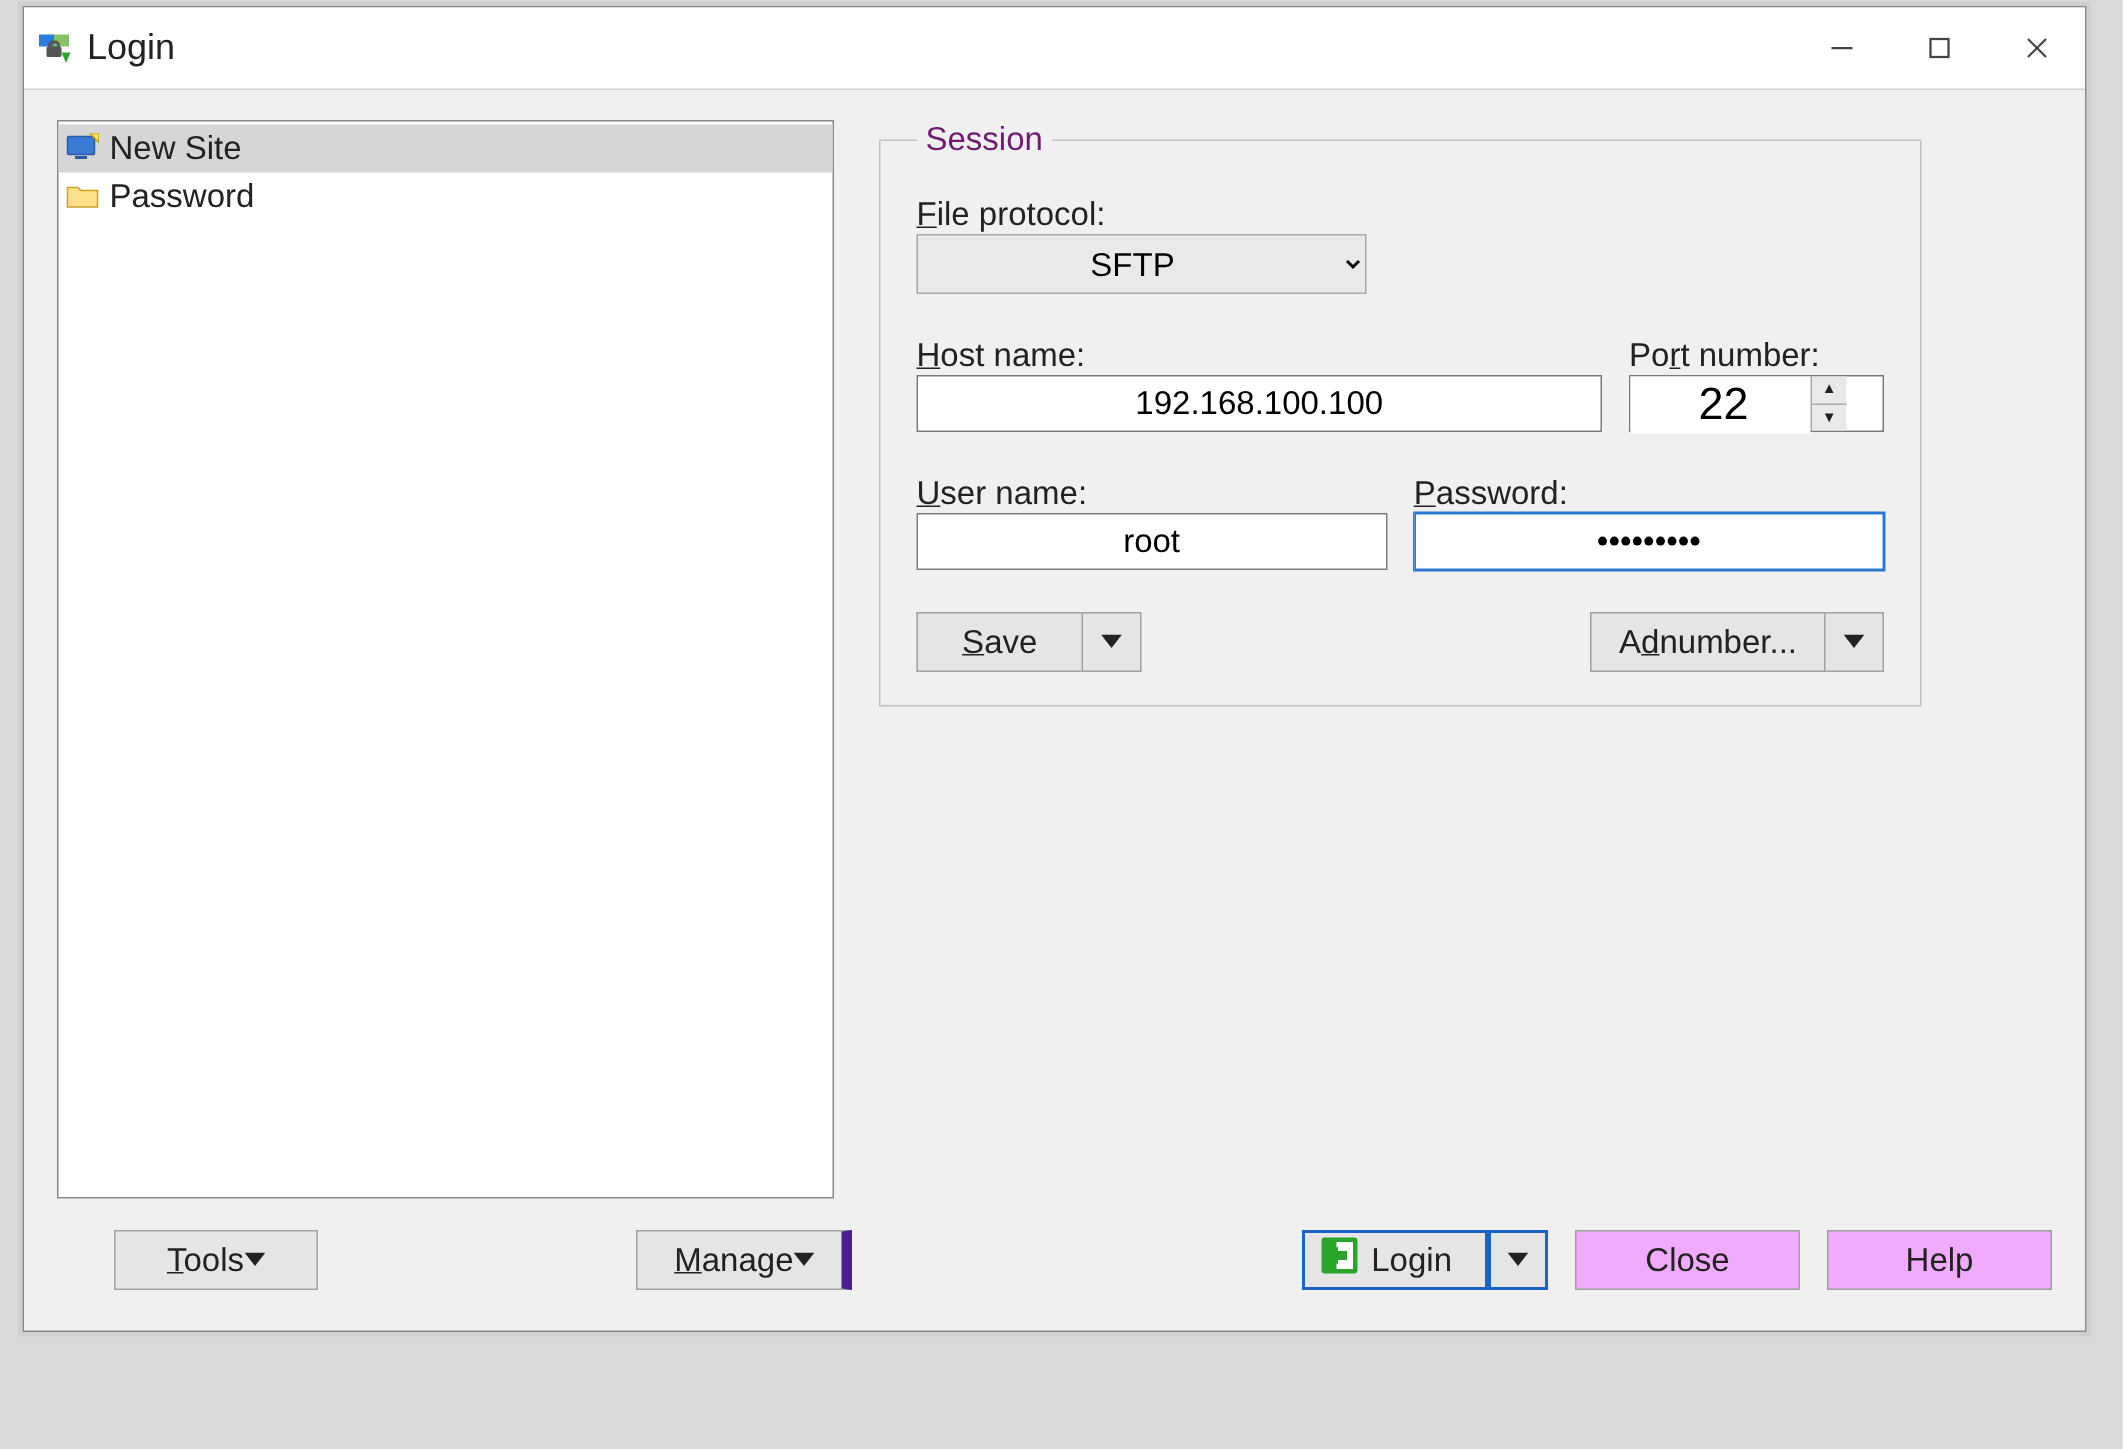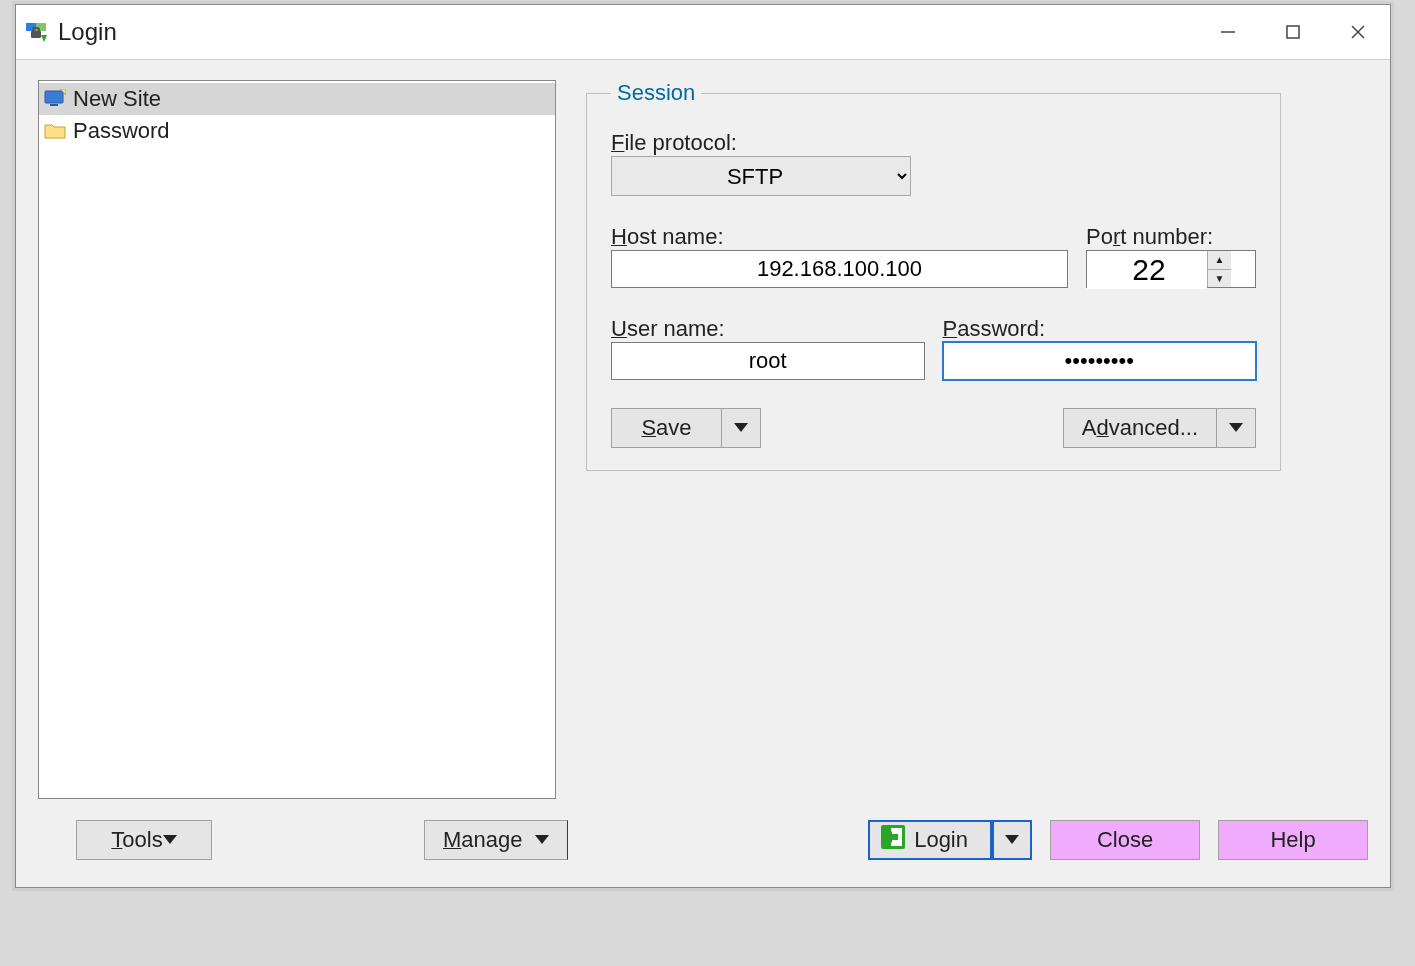--- a/index.html
+++ b/index.html
@@ -68,21 +68,21 @@
   }
   .listitem.selected { background: #d6d6d6; }
   .listitem .icon { width:24px; height:24px; display:flex; align-items:center; justify-content:center; }
   .formpane { flex:1; position:relative; }
   fieldset.session {
     border: 1px solid #c0c0c0;
     margin: 0;
     padding: 18px 24px 22px 24px;
     width: 695px;
   }
-  fieldset.session legend { padding: 0 6px; font-size:22px; color:#0369a1; }
+  fieldset.session legend { padding: 0 6px; font-size:22px; color:#701a75; }
   .label { font-size:22px; margin-top:6px; }
   .under { text-decoration: underline; text-decoration-thickness:1px; }
   .row { display:flex; gap:18px; margin-top:4px; }
   select, input[type=text], input[type=password], .numbox {
     font-family: inherit;
     font-size: 22px;
     height: 38px;
     border: 1px solid #7a7a7a;
     background: #ffffff;
     padding: 2px 8px;
@@ -256,21 +256,21 @@
             <div class="arrow">
               <svg width="14" height="10" viewBox="0 0 14 10">
                   <polygon points="0,0 14,0 7,9"></polygon>
                 </svg>
             </div>
           </div>
           <div class="splitbtn">
             <div class="main">
                 <span>A</span>
                 <span class="under">d</span>
-                <span>vanced...</span>
+                <span>number...</span>
               </div>
             <div class="arrow">
               <svg width="14" height="10" viewBox="0 0 14 10">
                   <polygon points="0,0 14,0 7,9"></polygon>
                 </svg>
             </div>
           </div>
         </div>
       </fieldset>
     </div>
@@ -280,21 +280,21 @@
     <div class="splitbtn toolsbtn">
       <div class="main" style="border-right:1px solid #a0a0a0; width:100%;">
         <span><span class="under">T</span><span>ools</span></span>
         <svg width="14" height="10" viewBox="0 0 14 10">
             <polygon points="0,0 14,0 7,9" fill="#222"></polygon>
           </svg>
       </div>
     </div>
     <div style="width:130px;"></div>
     <div class="splitbtn managebtn">
-      <div class="main" style="border-right:1px solid #4c1d95; justify-content:space-between; width:100%;">
+      <div class="main" style="border-right:7px solid #4c1d95; justify-content:flex-end; width:100%;">
         <span><span class="under">M</span><span>anage</span></span>
         <svg width="14" height="10" viewBox="0 0 14 10">
             <polygon points="0,0 14,0 7,9" fill="#222"></polygon>
           </svg>
       </div>
     </div>
     <div class="spacer"></div>
     <div class="splitbtn primary">
       <div class="main">
         <span>

